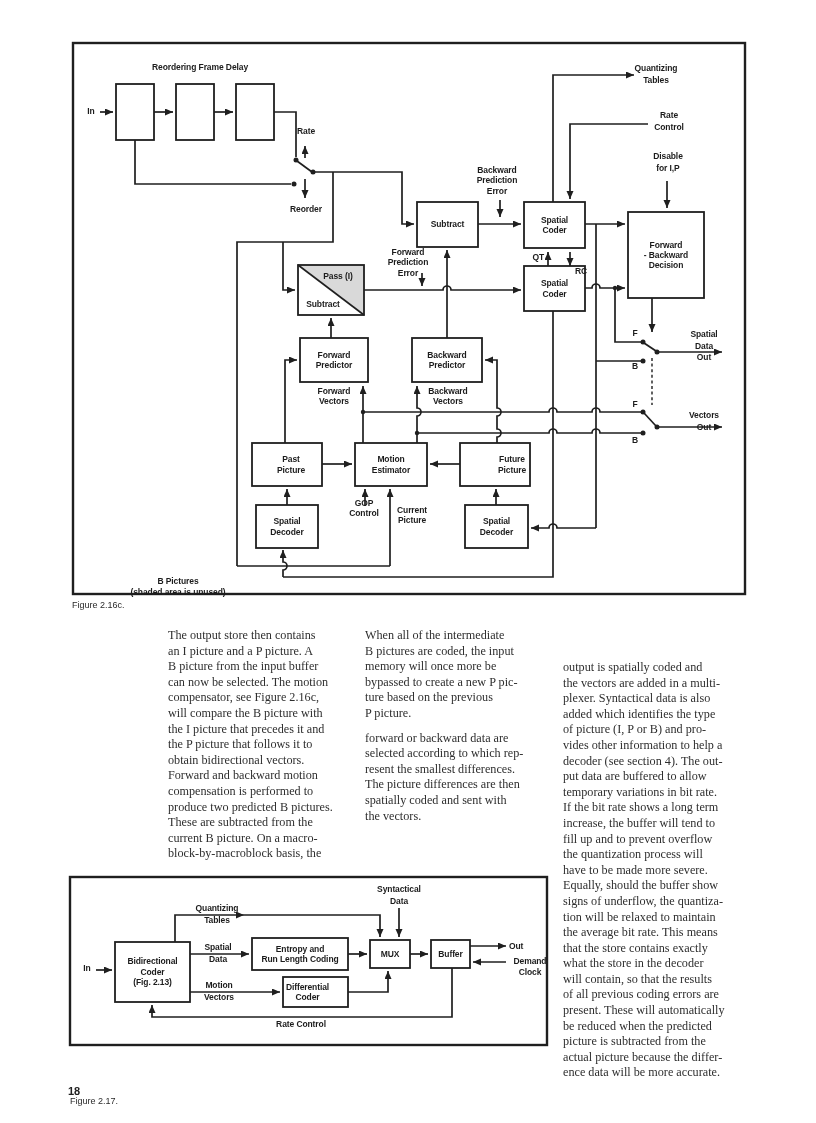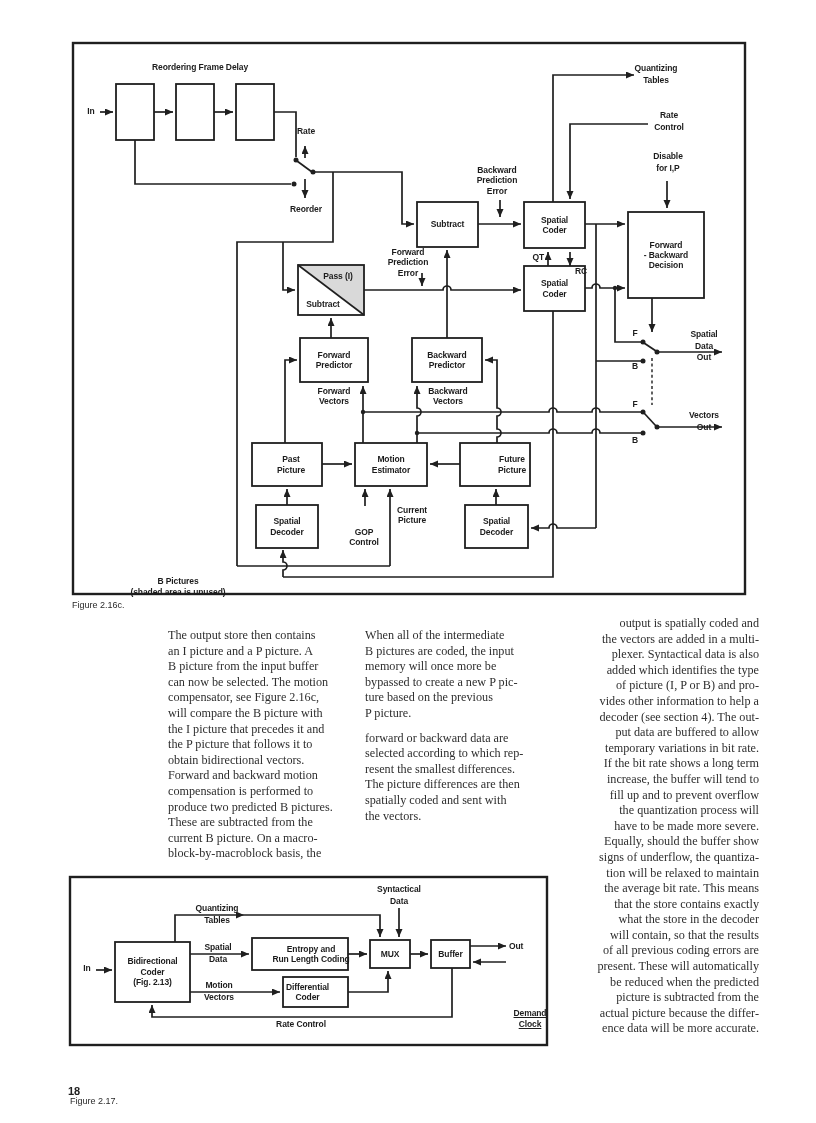--- a/index.html
+++ b/index.html
@@ -195,50 +195,50 @@
   <div class="lbl bx" style="left:252px;top:443px;width:78px;height:43px;">Past
 Picture</div>
   <div class="lbl bx" style="left:355px;top:443px;width:72px;height:43px;">Motion
 Estimator</div>
   <div class="lbl bx" style="left:460px;top:443px;width:70px;height:43px;margin-left:17px;">Future
 Picture</div>
   <div class="lbl bx" style="left:256px;top:505px;width:62px;height:43px;">Spatial
 Decoder</div>
   <div class="lbl bx" style="left:465px;top:505px;width:63px;height:43px;">Spatial
 Decoder</div>
-  <div class="lbl" style="left:342px;top:527px;width:44px;">GOP
+  <div class="lbl" style="left:342px;top:498px;width:44px;">GOP
 Control</div>
   <div class="lbl" style="left:388px;top:505px;width:48px;">Current
 Picture</div>
   <div class="lbl" style="left:108px;top:576px;width:140px;line-height:11px;">B Pictures
 (shaded area is unused)</div>
   <div class="cap" style="left:72px;top:600px;">Figure 2.16c.</div>
 </div>
 
 <div>
   <div class="lbl" style="left:78px;top:963px;width:18px;">In</div>
   <div class="lbl bx" style="left:115px;top:942px;width:75px;height:60px;line-height:10.8px;">Bidirectional
 Coder
 (Fig. 2.13)</div>
   <div class="lbl" style="left:191px;top:903px;width:52px;line-height:11.5px;">Quantizing
 Tables</div>
   <div class="lbl" style="left:195px;top:942px;width:46px;line-height:11.5px;">Spatial
 Data</div>
   <div class="lbl" style="left:195px;top:980px;width:48px;line-height:11.5px;">Motion
 Vectors</div>
-  <div class="lbl bx" style="left:252px;top:938px;width:96px;height:32px;padding-left:11px;">Entropy and
+  <div class="lbl bx" style="left:252px;top:938px;width:96px;height:32px;">Entropy and
 Run Length Coding</div>
   <div class="lbl bx" style="left:283px;top:977px;width:49px;height:30px;">Differential
 Coder</div>
   <div class="lbl" style="left:373px;top:884px;width:52px;line-height:11.5px;">Syntactical
 Data</div>
   <div class="lbl bx" style="left:370px;top:940px;width:40px;height:28px;">MUX</div>
   <div class="lbl bx" style="left:431px;top:940px;width:39px;height:28px;border-radius:8px;">Buffer</div>
   <div class="lbl" style="left:509px;top:941px;width:30px;text-align:left;">Out</div>
-  <div class="lbl" style="left:506px;top:1008px;width:48px;line-height:11px;text-decoration:underline;">Demand
+  <div class="lbl" style="left:506px;top:956px;width:48px;line-height:11px;">Demand
 Clock</div>
   <div class="lbl" style="left:268px;top:1019px;width:66px;">Rate Control</div>
   <div class="cap" style="left:70px;top:1050px;margin-top:46px;">Figure 2.17.</div>
 </div>
 
 <div class="col" style="left:168px;top:628px;">
   <div class="para">The output store then contains
 an I picture and a P picture. A
 B picture from the input buffer
 can now be selected. The motion
@@ -261,21 +261,21 @@
 bypassed to create a new P pic-
 ture based on the previous
 P picture.</div>
   <div class="para">forward or backward data are
 selected according to which rep-
 resent the smallest differences.
 The picture differences are then
 spatially coded and sent with
 the vectors.</div>
 </div>
-<div class="col" style="left:563px;top:616px;width:196px;text-align:right;">
+<div class="col" style="left:563px;top:660px;width:196px;">
   <div class="para">output is spatially coded and
 the vectors are added in a multi-
 plexer. Syntactical data is also
 added which identifies the type
 of picture (I, P or B) and pro-
 vides other information to help a
 decoder (see section 4). The out-
 put data are buffered to allow
 temporary variations in bit rate.
 If the bit rate shows a long term

